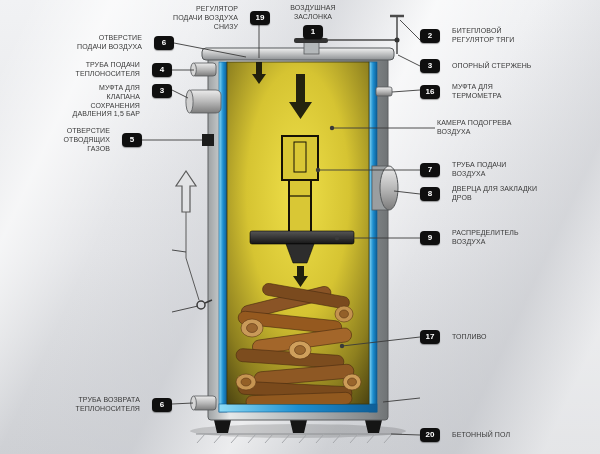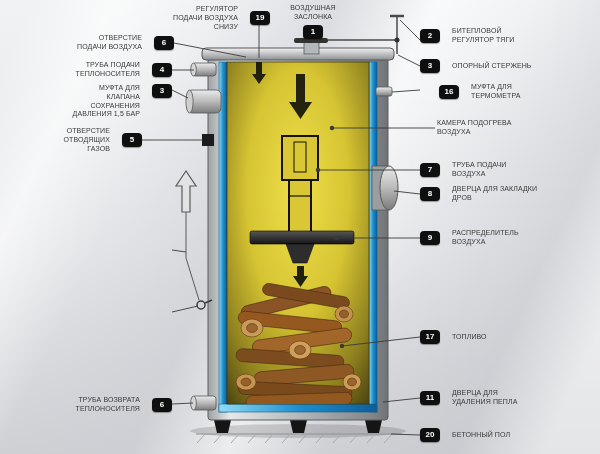--- a/index.html
+++ b/index.html
@@ -257,21 +257,21 @@
   <div class="callout co-right" style="left:420px;top:27px;width:112px">
     <span class="badge">2</span>
     <span class="txt">БИТЕПЛОВОЙ РЕГУЛЯТОР ТЯГИ</span>
   </div>
 
   <div class="callout co-right" style="left:420px;top:59px;width:124px">
     <span class="badge">3</span>
     <span class="txt">ОПОРНЫЙ СТЕРЖЕНЬ</span>
   </div>
 
-  <div class="callout co-right" style="left:439px;top:83px;width:124px">
+  <div class="callout co-right" style="left:420px;top:83px;width:124px">
     <span class="badge">16</span>
     <span class="txt">МУФТА ДЛЯ ТЕРМОМЕТРА</span>
   </div>
 
   <div class="callout co-right" style="left:437px;top:119px;width:88px">
     <span class="txt">КАМЕРА ПОДОГРЕВА ВОЗДУХА</span>
   </div>
 
   <div class="callout co-right" style="left:420px;top:161px;width:118px">
     <span class="badge">7</span>
@@ -286,23 +286,19 @@
   <div class="callout co-right" style="left:420px;top:229px;width:118px">
     <span class="badge">9</span>
     <span class="txt">РАСПРЕДЕЛИТЕЛЬ ВОЗДУХА</span>
   </div>
 
   <div class="callout co-right" style="left:420px;top:330px;width:118px">
     <span class="badge">17</span>
     <span class="txt">ТОПЛИВО</span>
   </div>
 
-  <div class="callout co-right" style="left:420px;top:389px;width:118px">
-    <span class="badge">11</span>
-    <span class="txt">ДВЕРЦА ДЛЯ УДАЛЕНИЯ ПЕПЛА</span>
-  </div>
 
   <div class="callout co-right" style="left:420px;top:428px;width:124px">
     <span class="badge">20</span>
     <span class="txt">БЕТОННЫЙ ПОЛ</span>
   </div>
 
 </div>
 
 </body></html>

